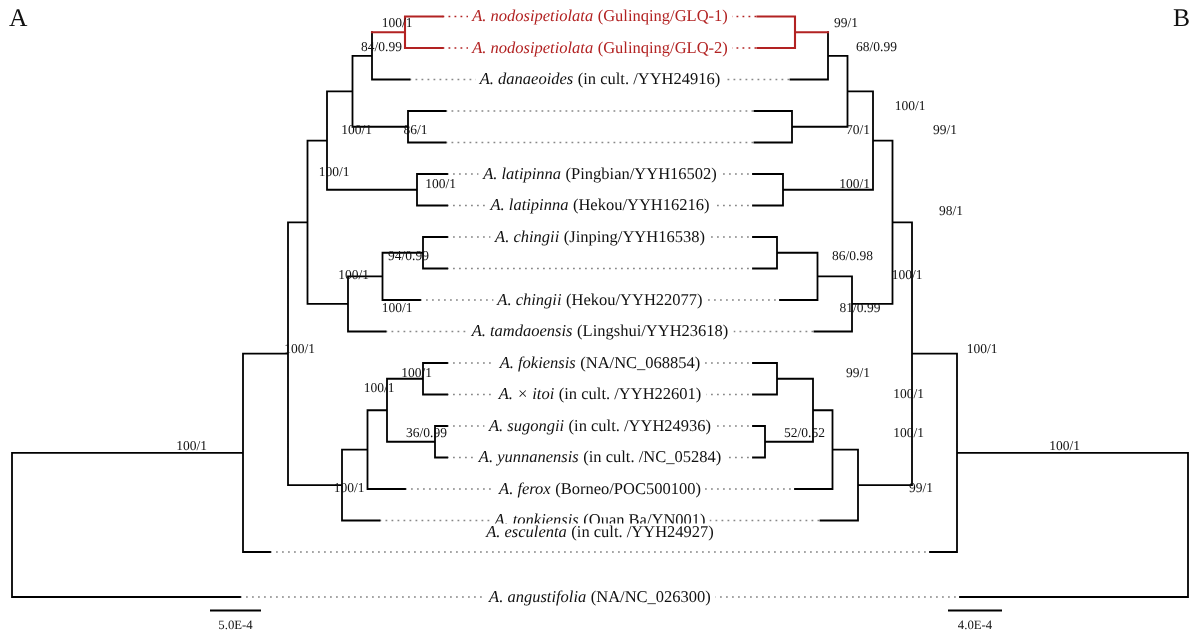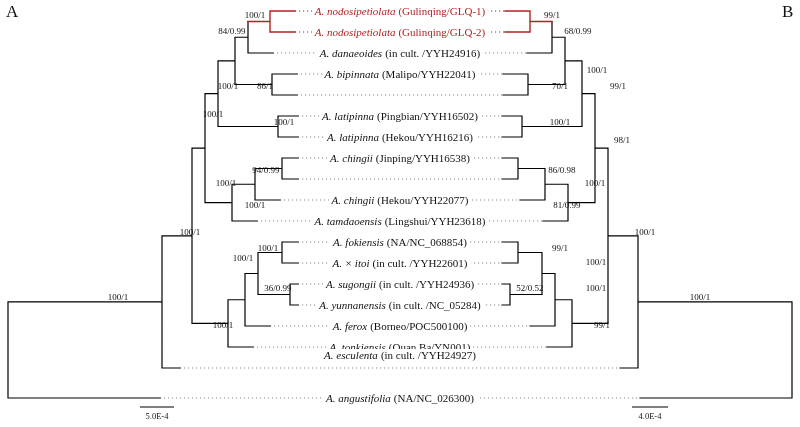--- a/index.html
+++ b/index.html
@@ -5,21 +5,21 @@
   html,body{margin:0;padding:0;background:#fff;}
   #fig{position:relative;width:800px;height:427px;background:#fff;overflow:hidden;
        font-family:"Liberation Serif","DejaVu Serif",serif;color:#111;}
   #treesvg{position:absolute;left:0;top:0;z-index:1;}
   .panel{position:absolute;top:2px;font-size:17px;z-index:3;}
   .tip{position:absolute;left:303px;width:194px;height:14px;text-align:center;
        font-size:11px;line-height:14px;z-index:2;white-space:nowrap;}
   .tx{background:#fff;padding:0 3px;white-space:nowrap;}
   .det{padding-left:3px;font-style:normal;}
   .red{color:#b22222;}
-  .sup{position:absolute;width:40px;text-align:center;font-size:9px;line-height:10px;
+  .sup{position:absolute;width:40px;text-align:right;font-size:9px;line-height:10px;
        z-index:3;color:#111;white-space:nowrap;}
   .scalelab{position:absolute;width:60px;text-align:center;font-size:8.5px;z-index:3;}
 </style>
 </head>
 <body>
 
 <div id="fig">
 
   <svg id="treesvg" width="800" height="427" viewBox="0 0 800 427">
 
@@ -80,37 +80,36 @@
       <path d="M632 407 H668"></path>
     </g>
   </svg>
 
   <div class="panel" style="left:6px">A</div>
   <div class="panel" style="left:782px">B</div>
 
   <div class="tip" style="top:4px"><span class="tx red"><i>A. nodosipetiolata</i><span class="det">(Gulinqing/GLQ-1)</span></span></div>
   <div class="tip" style="top:25px"><span class="tx red"><i>A. nodosipetiolata</i><span class="det">(Gulinqing/GLQ-2)</span></span></div>
   <div class="tip" style="top:46px"><span class="tx"><i>A. danaeoides</i><span class="det">(in cult. /YYH24916)</span></span></div>
-  <div class="tip" style="top:67px"><span class="tx"><i>A. bipinnata</i><span class="det">(Malipo/YYH22041)</span></span></div>
   <div class="tip" style="top:109px"><span class="tx"><i>A. latipinna</i><span class="det">(Pingbian/YYH16502)</span></span></div>
   <div class="tip" style="top:130px"><span class="tx"><i>A. latipinna</i><span class="det">(Hekou/YYH16216)</span></span></div>
   <div class="tip" style="top:151px"><span class="tx"><i>A. chingii</i><span class="det">(Jinping/YYH16538)</span></span></div>
   <div class="tip" style="top:193px"><span class="tx"><i>A. chingii</i><span class="det">(Hekou/YYH22077)</span></span></div>
   <div class="tip" style="top:214px"><span class="tx"><i>A. tamdaoensis</i><span class="det">(Lingshui/YYH23618)</span></span></div>
   <div class="tip" style="top:235px"><span class="tx"><i>A. fokiensis</i><span class="det">(NA/NC_068854)</span></span></div>
   <div class="tip" style="top:256px"><span class="tx"><i>A. × itoi</i><span class="det">(in cult. /YYH22601)</span></span></div>
   <div class="tip" style="top:277px"><span class="tx"><i>A. sugongii</i><span class="det">(in cult. /YYH24936)</span></span></div>
   <div class="tip" style="top:298px"><span class="tx"><i>A. yunnanensis</i><span class="det">(in cult. /NC_05284)</span></span></div>
   <div class="tip" style="top:319px"><span class="tx"><i>A. ferox</i><span class="det">(Borneo/POC500100)</span></span></div>
   <div class="tip" style="top:340px"><span class="tx"><i>A. tonkiensis</i><span class="det">(Quan Ba/YN001)</span></span></div>
   <div class="tip" style="top:348px"><span class="tx"><i>A. esculenta</i><span class="det">(in cult. /YYH24927)</span></span></div>
   <div class="tip" style="top:391px"><span class="tx"><i>A. angustifolia</i><span class="det">(NA/NC_026300)</span></span></div>
 
   <div class="sup" style="left:235px;top:10px">100/1</div>
-  <div class="sup" style="left:212px;top:26px">84/0.99</div>
+  <div class="sup" style="left:228px;top:26px">84/0.99</div>
   <div class="sup" style="left:208px;top:81px">100/1</div>
   <div class="sup" style="left:245px;top:81px">86/1</div>
   <div class="sup" style="left:193px;top:109px">100/1</div>
   <div class="sup" style="left:264px;top:117px">100/1</div>
   <div class="sup" style="left:246px;top:165px">94/0.99</div>
   <div class="sup" style="left:206px;top:178px">100/1</div>
   <div class="sup" style="left:235px;top:200px">100/1</div>
   <div class="sup" style="left:170px;top:227px">100/1</div>
   <div class="sup" style="left:248px;top:243px">100/1</div>
   <div class="sup" style="left:223px;top:253px">100/1</div>

